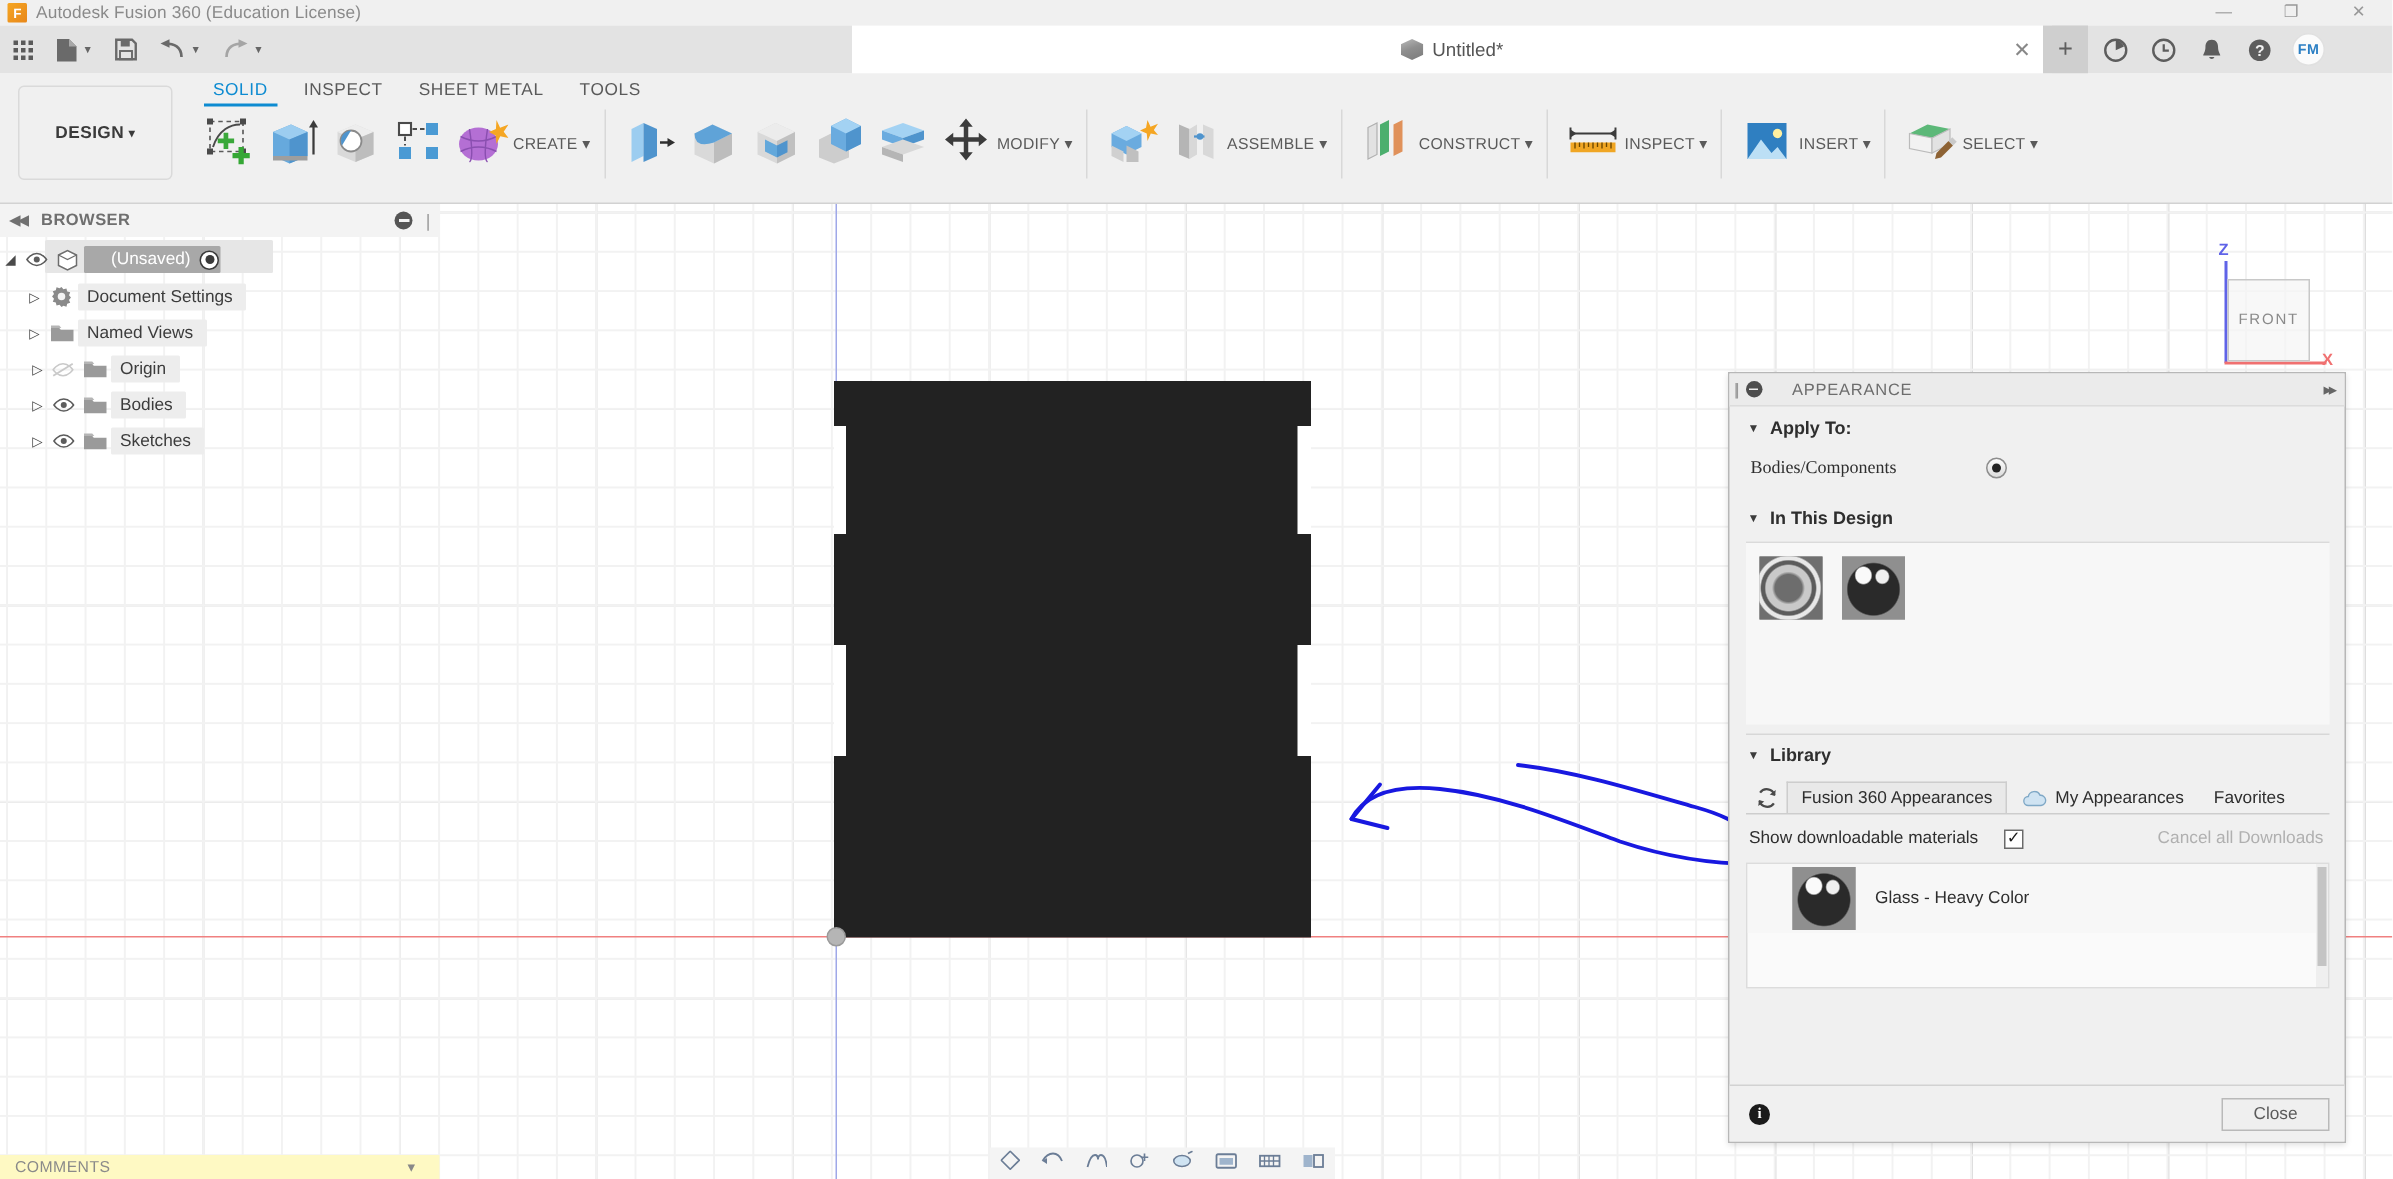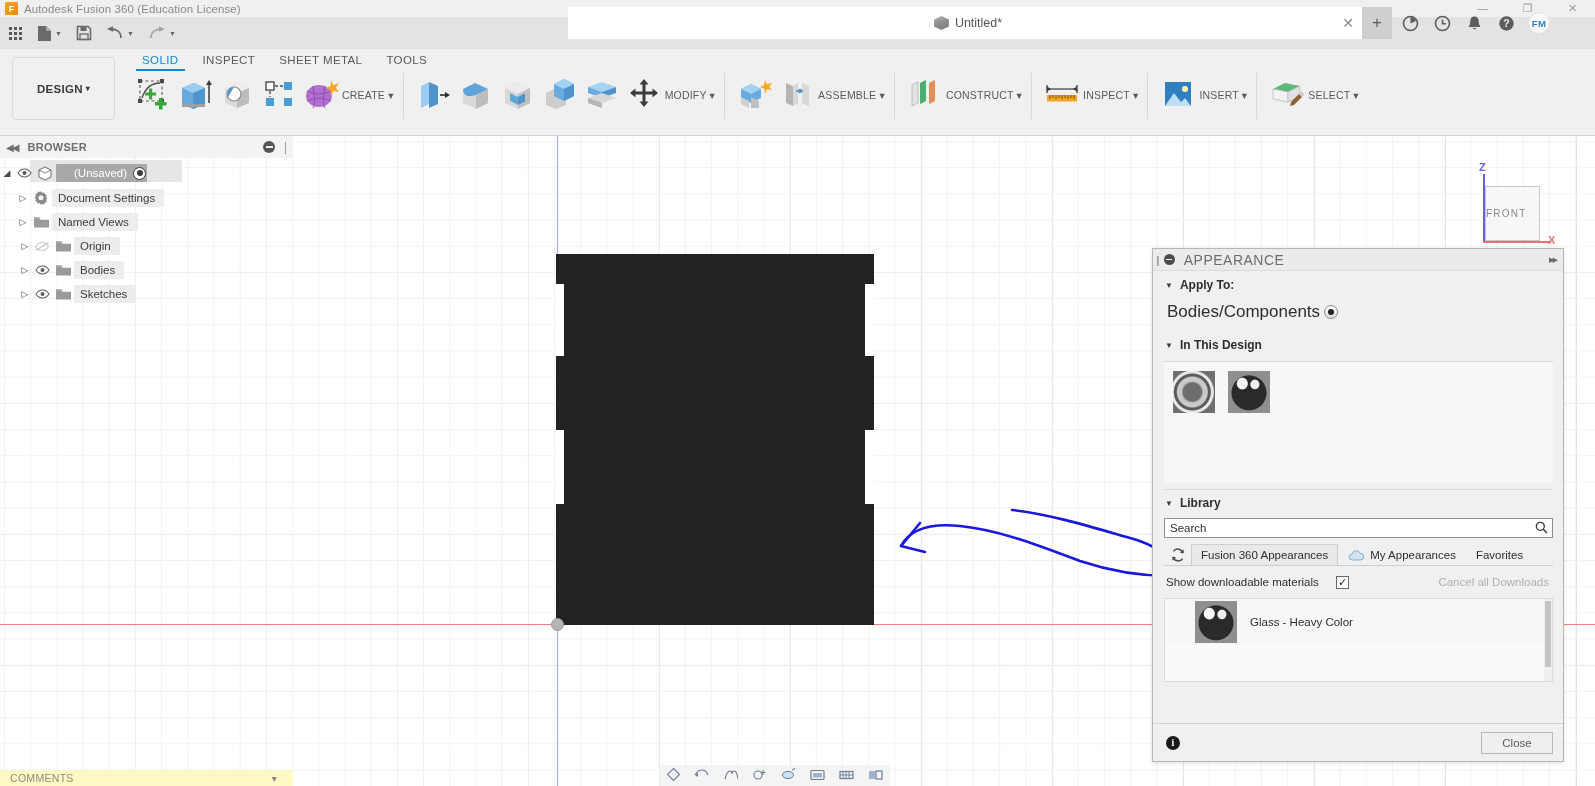--- a/index.html
+++ b/index.html
@@ -40,21 +40,21 @@
   .qbar-left { position: absolute; left: 0; top: 0; display: flex; align-items: center; height: 32px; }
   .qitem {
     height: 32px; display: flex; align-items: center; justify-content: center;
     padding: 0 7px; color: #5a5a5a;
   }
   .qitem.grid3 { width: 30px; }
   .grid-dots { display: grid; grid-template-columns: repeat(3,3px); grid-template-rows: repeat(3,3px); gap: 2px; }
   .grid-dots i { background: #5a5a5a; display: block; width: 3px; height: 3px; }
   .qcaret { font-size: 7px; margin-left: 3px; color: #666; }
 
-  .tabstrip { position: absolute; left: 0; top: 7px; width: 1595px; height: 32px; }
+  .tabstrip { position: absolute; left: 0; top: 17px; width: 1595px; height: 32px; }
   .doc-tab {
     position: absolute; left: 568px; top: 0; width: 800px; height: 32px;
     background: #ffffff; display: flex; align-items: center; justify-content: center;
   }
   .doc-tab .cube {
     width: 15px; height: 14px; margin-right: 6px;
     background: linear-gradient(160deg,#b9b9b9 0%,#8f8f8f 45%,#7a7a7a 100%);
     clip-path: polygon(50% 0%, 100% 25%, 100% 75%, 50% 100%, 0% 75%, 0% 25%);
   }
   .doc-tab span { font-size: 12.5px; color: #555; }
@@ -139,21 +139,21 @@
   }
   .notch {
     position: absolute; background: #ffffff;
   }
 
   
   .viewcube { position: absolute; left: 1480px; top: 20px; width: 115px; height: 115px; }
   .vc-face {
     position: absolute; left: 5px; top: 30px; width: 55px; height: 55px;
     background: rgba(245,245,245,.7); border: 1px solid #c8c8c8;
-    display: flex; align-items: center; 
+    display: flex; align-items: center; justify-content: center;
   }
   .vc-face span { font-size: 10px; color: #8a8a8a; letter-spacing: 1.2px; }
   .vc-zline { position: absolute; left: 3px; top: 18px; width: 2px; height: 68px; background: #5f63e8; }
   .vc-xline { position: absolute; left: 3px; top: 85px; width: 68px; height: 2px; background: #f07070; }
   .vc-z { position: absolute; left: -1px; top: 5px; font-size: 11px; color: #5f63e8; font-weight: 600; }
   .vc-x { position: absolute; left: 68px; top: 78px; font-size: 11px; color: #f07070; font-weight: 600; }
   .vc-scale { position: absolute; left: 33px; top: 90px; font-size: 12.5px; color: #a5a5a5; }
 
   
   .annot { position: absolute; left: 880px; top: 360px; width: 320px; height: 110px; pointer-events: none; }
@@ -204,31 +204,31 @@
   .ad-title {
     height: 22px; background: #ebebeb; display: flex; align-items: center;
     border-bottom: 1px solid #dcdcdc;
   }
   .ad-grip { font-size: 11px; color: #999; margin-left: 3px; letter-spacing: -2px; }
   .ad-min {
     width: 11px; height: 11px; border-radius: 50%; background: #4d4d4d; margin-left: 6px;
     display: flex; align-items: center; justify-content: center;
   }
   .ad-min i { width: 6px; height: 1.5px; background: #ebebeb; display: block; }
-  .ad-title span.t { font-size: 14px; color: #6d6d6d; margin-left: 9px; letter-spacing: .5px; }
+  .ad-title span.t { font-size: 11px; color: #6d6d6d; margin-left: 20px; letter-spacing: .5px; }
   .ad-expand { position: absolute; right: 7px; top: 4px; font-size: 11px; color: #666; letter-spacing: -2px; }
 
   .sec-head { display: flex; align-items: center; padding: 7px 0 5px 12px; }
   .sec-head .caret { font-size: 8px; color: #3b3b3b; margin-right: 7px; }
   .sec-head span.lbl { font-size: 12px; color: #2e2e2e; font-weight: bold; }
 
   .row-opt {
     display: flex; align-items: center; height: 29px; padding-left: 14px; position: relative;
   }
-  .row-opt .olabel { font-size: 17px; color: #2e2e2e; }
+  .row-opt .olabel { font-size: 12px; color: #2e2e2e; font-family: Liberation Serif, serif; }
   .radio {
     position: absolute; left: 171px; width: 14px; height: 14px; border-radius: 50%;
     background: linear-gradient(#fcfcfc,#dcdcdc); border: 1px solid #8d8d8d;
     display: flex; align-items: center; justify-content: center;
   }
   .radio.on i { width: 6px; height: 6px; border-radius: 50%; background: #232323; display: block; }
 
   .swatchbox {
     margin: 4px 10px 0 11px; height: 122px; background: #f7f7f7;
     border-top: 1px solid #dadada; padding: 9px;
@@ -822,29 +822,20 @@
       <span class="swatch sw-chrome"></span>
       <span class="swatch sw-black"></span>
     </div>
     <div class="ad-divider"></div>
 
     <div class="sec-head" style="padding-top:6px">
       <span class="caret">▼</span>
       <span class="lbl">Library</span>
     </div>
 
-    <div class="searchwrap">
-      <input type="text" value="Search" style="">
-      <span class="mag">
-        <svg width="13" height="13" viewBox="0 0 13 13">
-            <circle cx="5.3" cy="5.3" r="4" fill="none" stroke="#333" stroke-width="1.3"></circle>
-            <path d="M8.3 8.3 L12 12" stroke="#333" stroke-width="1.4"></path>
-          </svg>
-      </span>
-    </div>
 
     <div class="libtabs">
       <div class="lt-refresh">
         <svg width="16" height="16" viewBox="0 0 16 16">
           <path d="M13 6 A5.4 5.4 0 0 0 3.4 4.4" fill="none" stroke="#4a4a4a" stroke-width="1.5"></path>
           <path d="M3 10 A5.4 5.4 0 0 0 12.6 11.6" fill="none" stroke="#4a4a4a" stroke-width="1.5"></path>
           <path d="M13.8 2.6 L13.4 6.6 L9.8 5.6 Z" fill="#4a4a4a"></path>
           <path d="M2.2 13.4 L2.6 9.4 L6.2 10.4 Z" fill="#4a4a4a"></path>
         </svg>
       </div>

